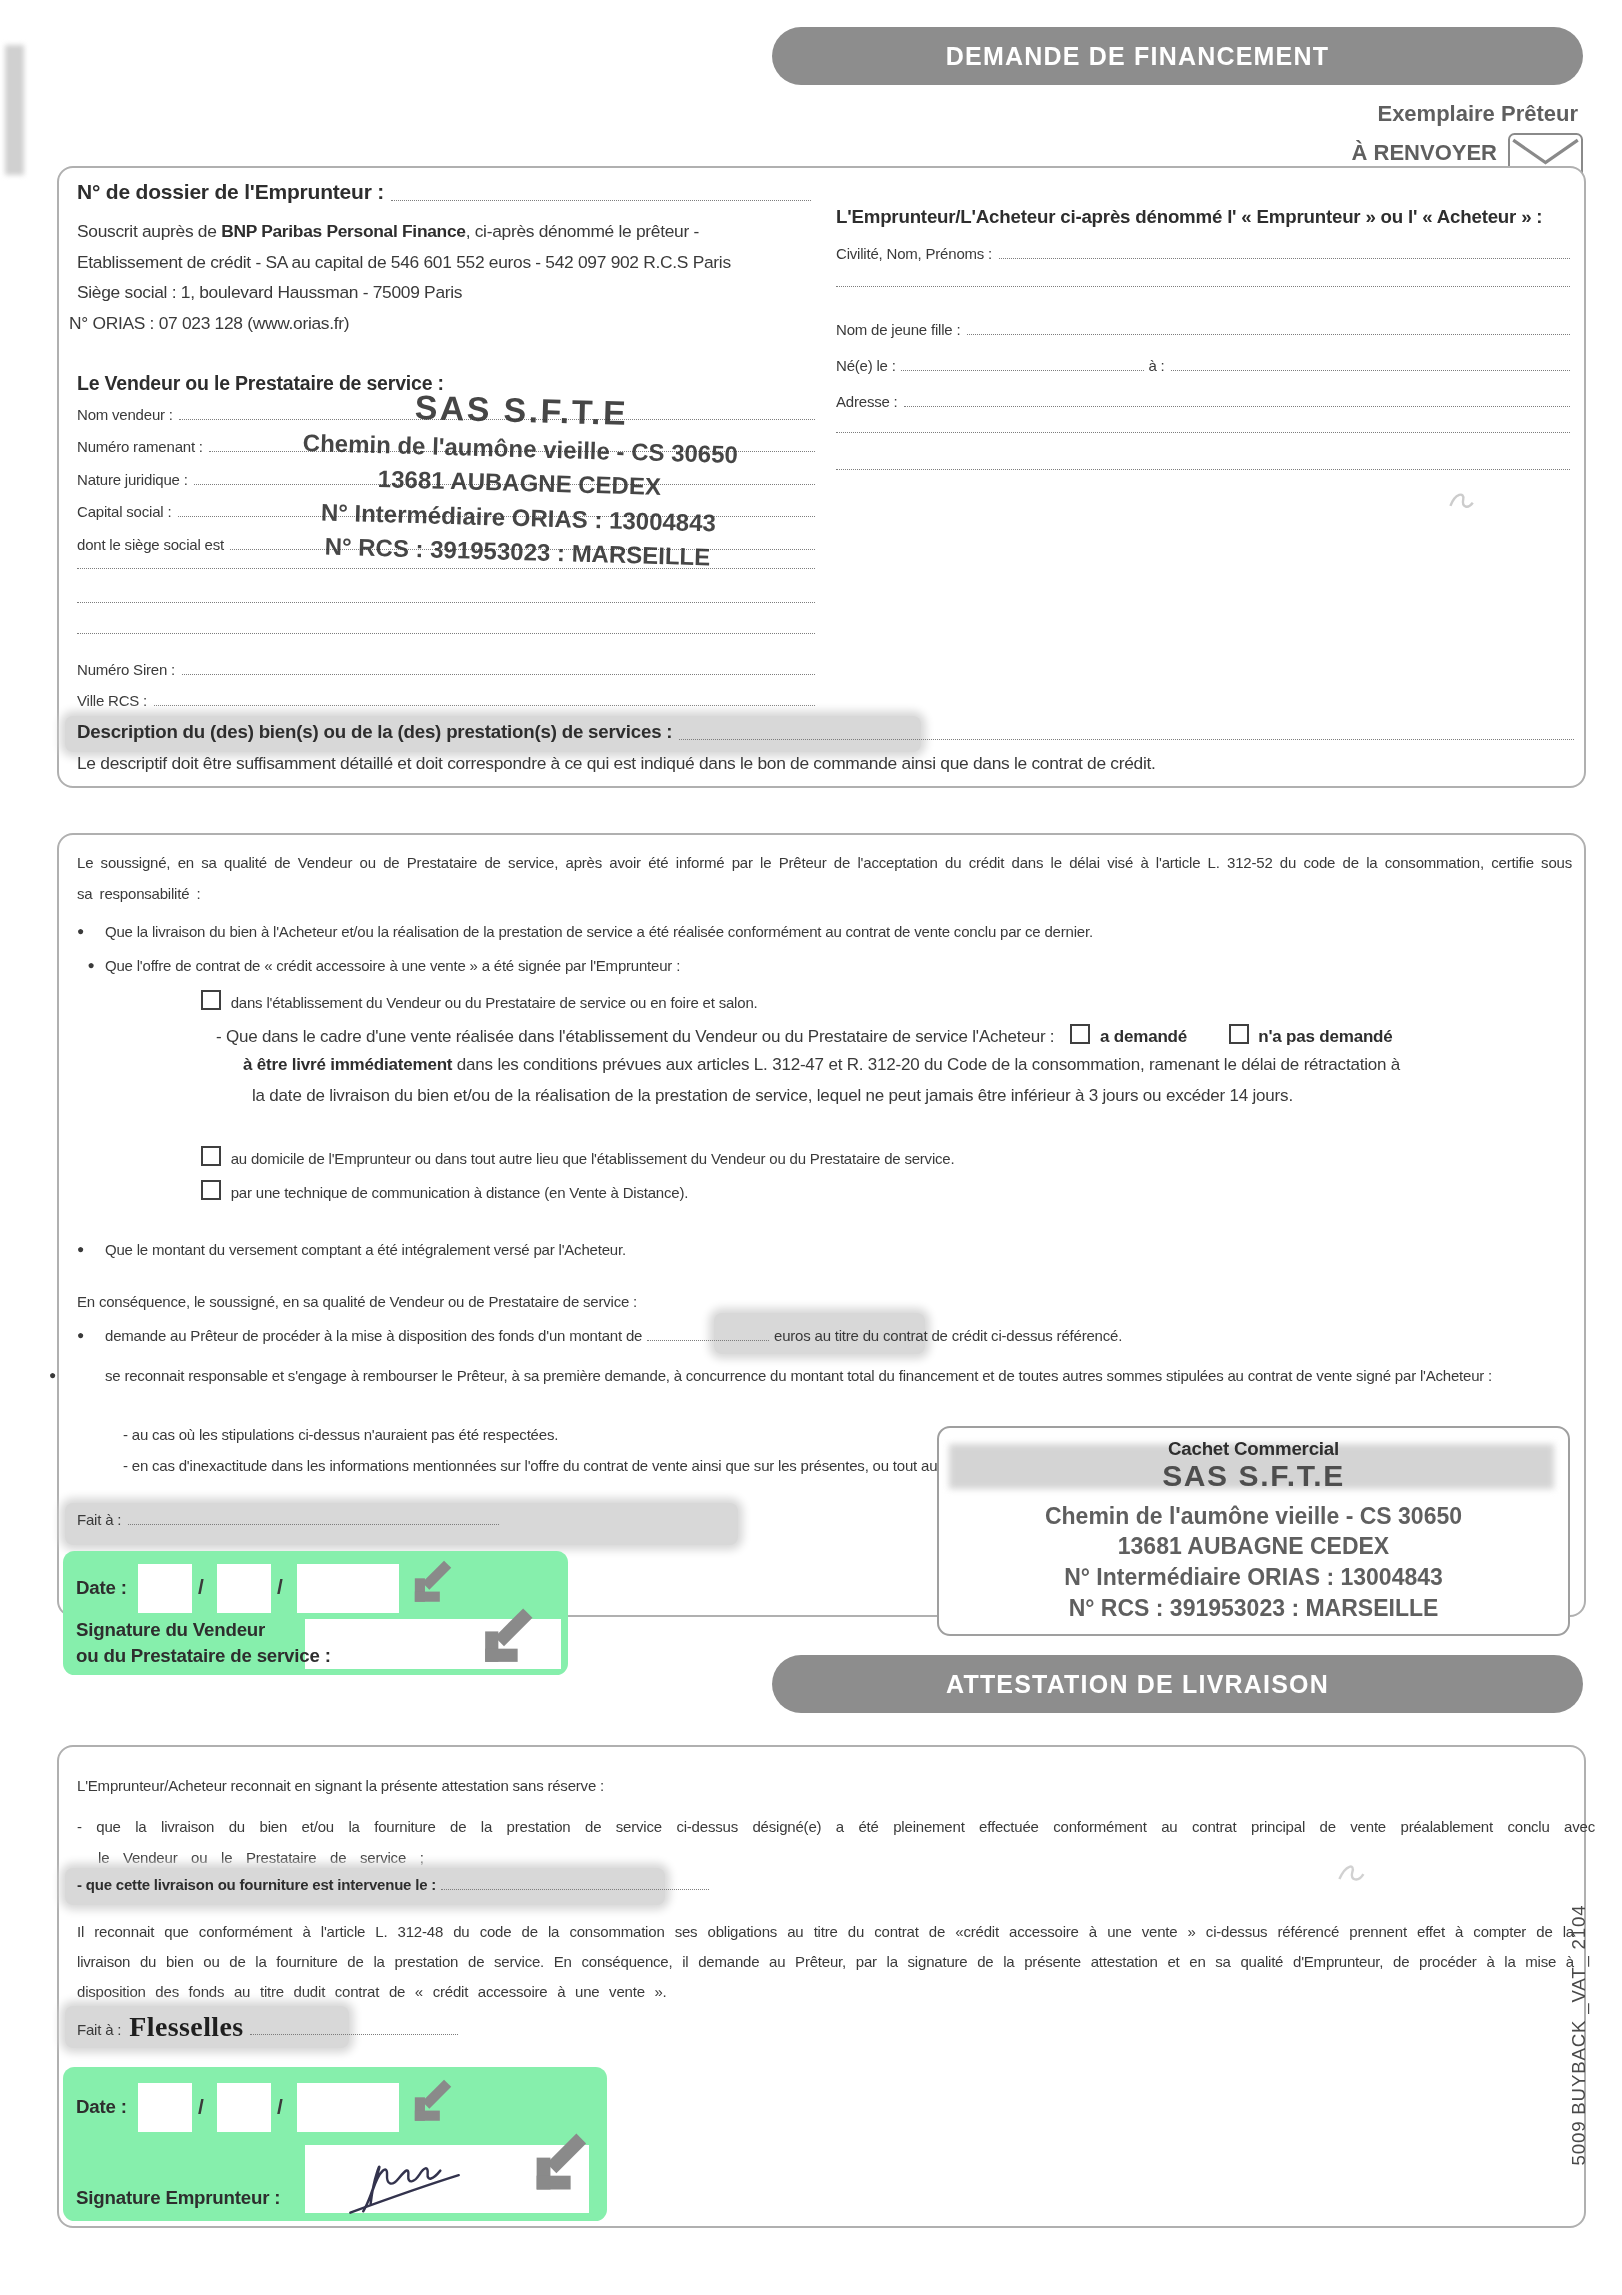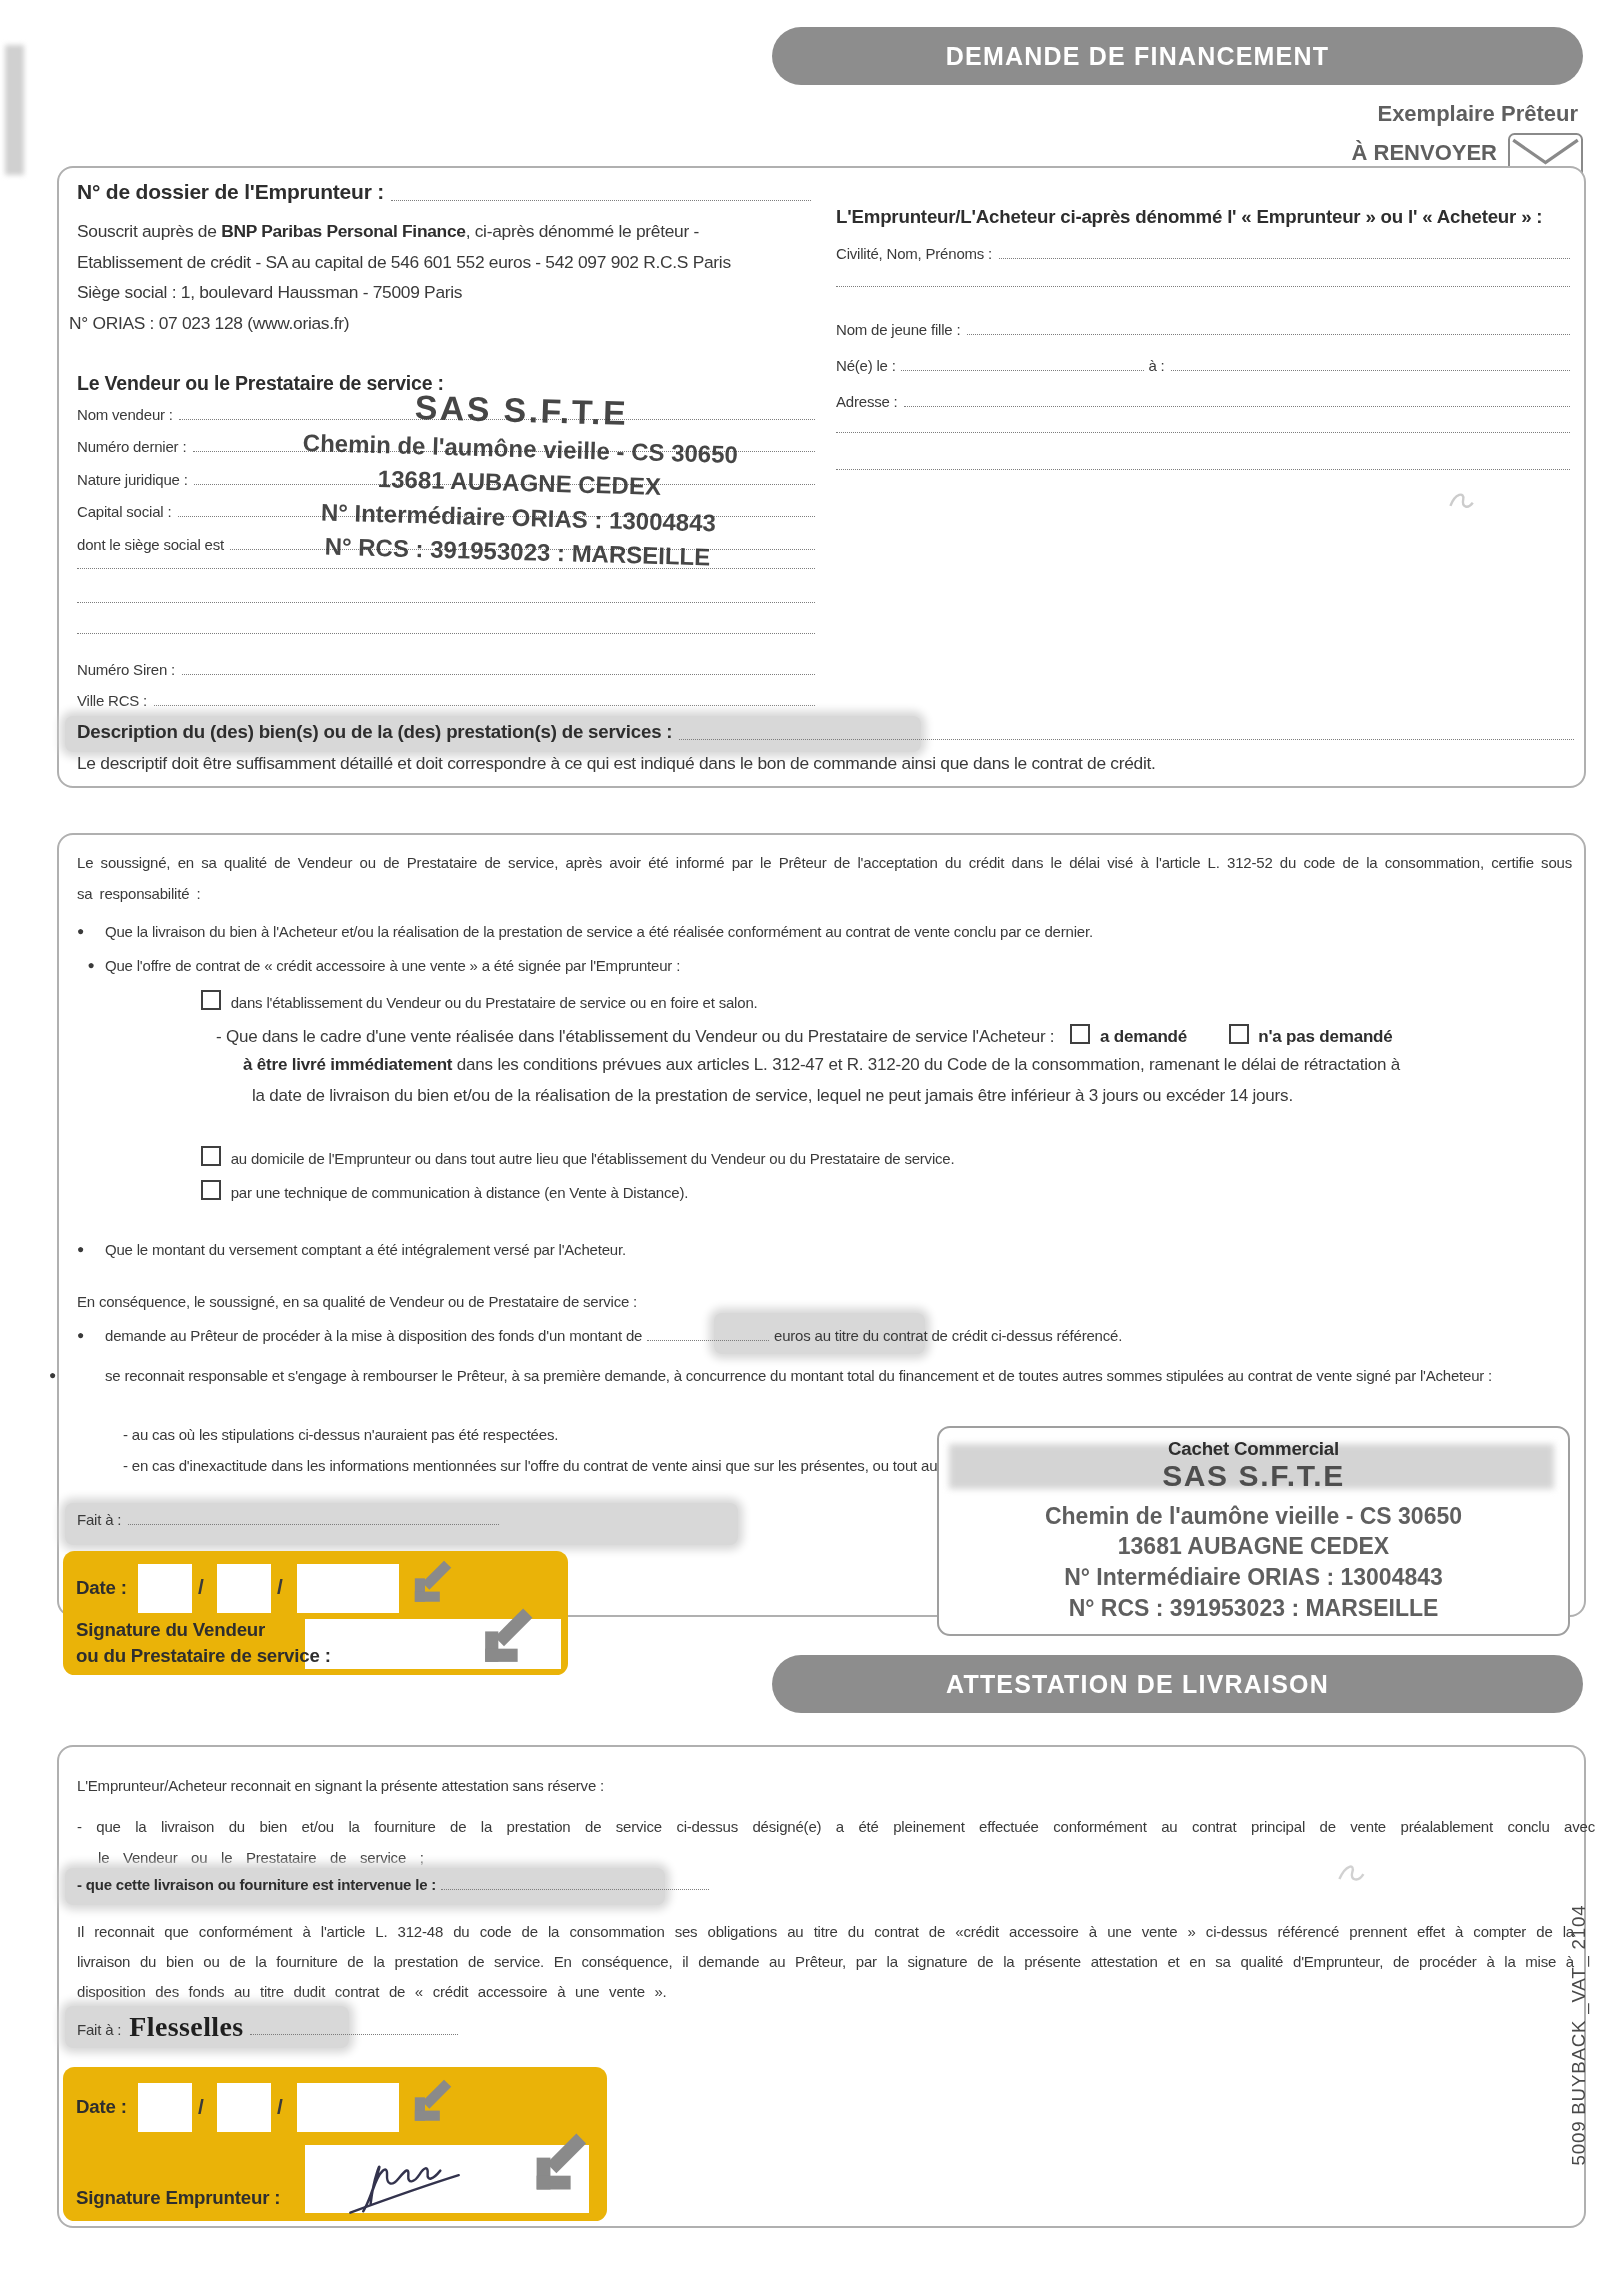--- a/index.html
+++ b/index.html
@@ -16,21 +16,21 @@
   .wrapj{white-space:normal;text-align:justify;}
   .banner{position:absolute;left:772px;width:811px;height:58px;background:#8d8d8d;border-radius:29px;}
   .banner .bt{position:absolute;left:122px;width:487px;top:0;height:58px;display:flex;align-items:center;justify-content:center;
       color:#fff;font-weight:bold;font-size:25px;letter-spacing:1.2px;}
   .box{position:absolute;border:2.4px solid #b0b0b0;border-radius:16px;background:#fff;}
   .chk{display:inline-block;width:16px;height:16px;border:2.4px solid #3f3f3f;background:#fff;vertical-align:-2.4px;margin-right:9.7px;}
   .blob{position:absolute;background:#d8d8d8;border-radius:8px;box-shadow:0 0 8px 4.9px #d8d8d8;}
   .bullet{display:inline-block;width:28px;}
   .bullet::before{content:"●";font-size:12px;vertical-align:1.6px;}
   .stamptxt{font-weight:bold;color:#2d2d2d;opacity:.88;text-align:center;white-space:nowrap;}
-  .sigbox{position:absolute;background:#eab308;border-radius:11.4px;}
+  .sigbox{position:absolute;background:#86efac;border-radius:11.4px;}
   .datecell{position:absolute;background:#fff;}
   .slash{position:absolute;font-weight:bold;font-size:21px;color:#3a3a3a;}
   .cachetbox{position:absolute;border:2.4px solid #9f9f9f;border-radius:13px;background:#fff;}
   .scanstrip{position:absolute;left:4.9px;top:45px;width:19.5px;height:130px;background:#d0d0d0;filter:blur(2.4px);}
   .envelope{position:absolute;width:71px;height:44px;border:2.4px solid #8a8a8a;border-radius:6.5px;background:#fff;}
   .envelope svg{position:absolute;left:0;top:0;}
   .sidecode{position:absolute;left:1408px;top:2024px;width:341px;transform:rotate(-90deg);transform-origin:center;
       font-size:18.7px;color:#4a4a4a;letter-spacing:0.8px;white-space:nowrap;text-align:center;}
   .mark{position:absolute;opacity:.5;}
   .serifval{font-family:"Liberation Serif",serif;font-weight:bold;font-size:28px;color:#1f1f1f;letter-spacing:0.4px;}
@@ -65,21 +65,21 @@
   <div class="abs t fit" style="left:77px;top:282px;">Siège social : 1, boulevard Haussman - 75009 Paris</div>
   <div class="abs t fit" style="left:69px;top:313px;">N° ORIAS : 07 023 128 (www.orias.fr)</div>
 
   <div class="abs t b" style="left:77px;top:372px;font-size:19.5px;">Le Vendeur ou le Prestataire de service :</div>
 
   <div class="abs row" style="left:77px;top:406px;width:738px;">
     <span class="t">Nom vendeur :</span>
       <span class="dots"></span>
   </div>
   <div class="abs row" style="left:77px;top:438px;width:738px;">
-    <span class="t">Numéro dernier :</span>
+    <span class="t">Numéro ramenant :</span>
       <span class="dots"></span>
   </div>
   <div class="abs row" style="left:77px;top:471px;width:738px;">
     <span class="t">Nature juridique :</span>
       <span class="dots"></span>
   </div>
   <div class="abs row" style="left:77px;top:503px;width:738px;">
     <span class="t">Capital social :</span>
       <span class="dots"></span>
   </div>

